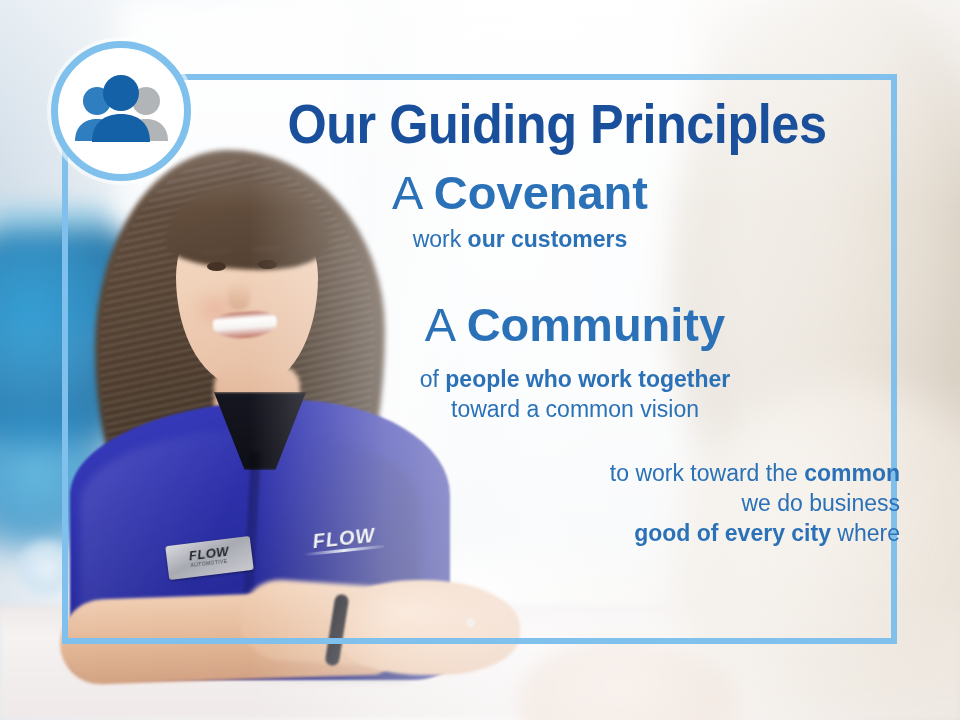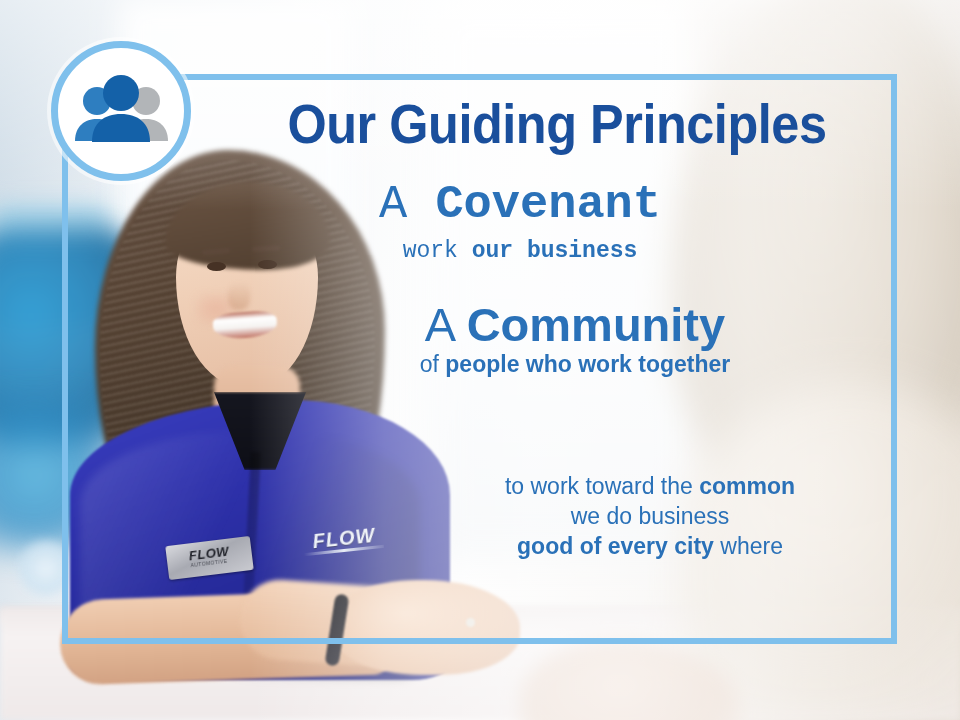--- a/index.html
+++ b/index.html
@@ -263,25 +263,25 @@
     font-size:47px;line-height:1.05;white-space:nowrap;
     font-weight:300;color:var(--body);
   }
   .headline b{font-weight:700;}
   .sub{
     font-size:23px;line-height:1.30;font-weight:400;color:var(--body);
     margin-top:8px;
   }
   .sub b{font-weight:700;}
 
-  #block-covenant{left:300px;top:180px;width:440px;font-family:Liberation Mono, monospace;}
+  #block-covenant{left:300px;top:168px;width:440px;}
   #block-community{left:315px;top:300px;width:520px;}
   #block-commitment{left:400px;top:458px;width:500px;}
-  #block-community .sub{margin-top:1px;}
-  #block-commitment .sub{margin-top:14px;}
+  #block-community .sub{margin-top:16px;}
+  #block-commitment .sub{margin-top:1px;text-align:right;}
 </style>
 </head>
 <body>
 
 <div class="stage">
 
   <div class="photo">
     <div class="bg-room"></div>
     <div class="bg-window"></div>
     <div class="bg-window2"></div>
@@ -346,33 +346,36 @@
   </div>
 
   <div class="title">Our Guiding Principles</div>
 
   <div class="block" id="block-covenant">
     <div class="headline">
       <span>A </span><b>Covenant</b>
     </div>
     <div class="sub">
       <div>
-        <span>work </span><b>our business</b>
+        <span>work </span><b>our customers</b>
       </div>
     </div>
   </div>
 
   <div class="block" id="block-community">
     <div class="headline">
       <span>A </span><b>Community</b>
     </div>
     <div class="sub">
       <div>
         <span>of </span><b>people who work together</b>
       </div>
+      <div>
+        <span>toward a common vision</span>
+      </div>
     </div>
   </div>
 
   <div class="block" id="block-commitment">
     <div class="sub">
       <div>
         <span>to work toward the </span><b>common</b>
       </div>
       <div>
         <span>we do business</span>

